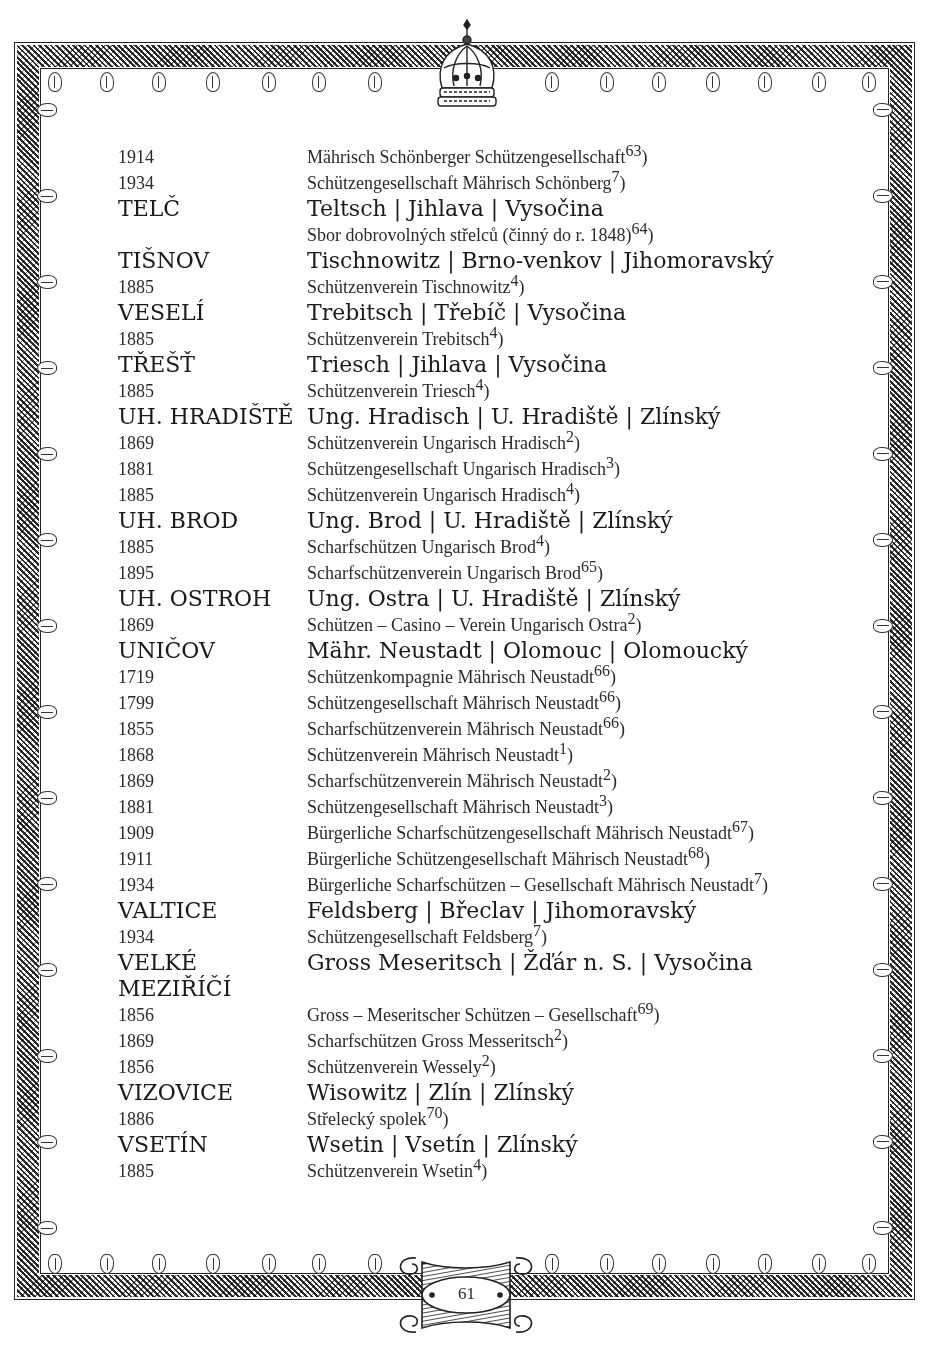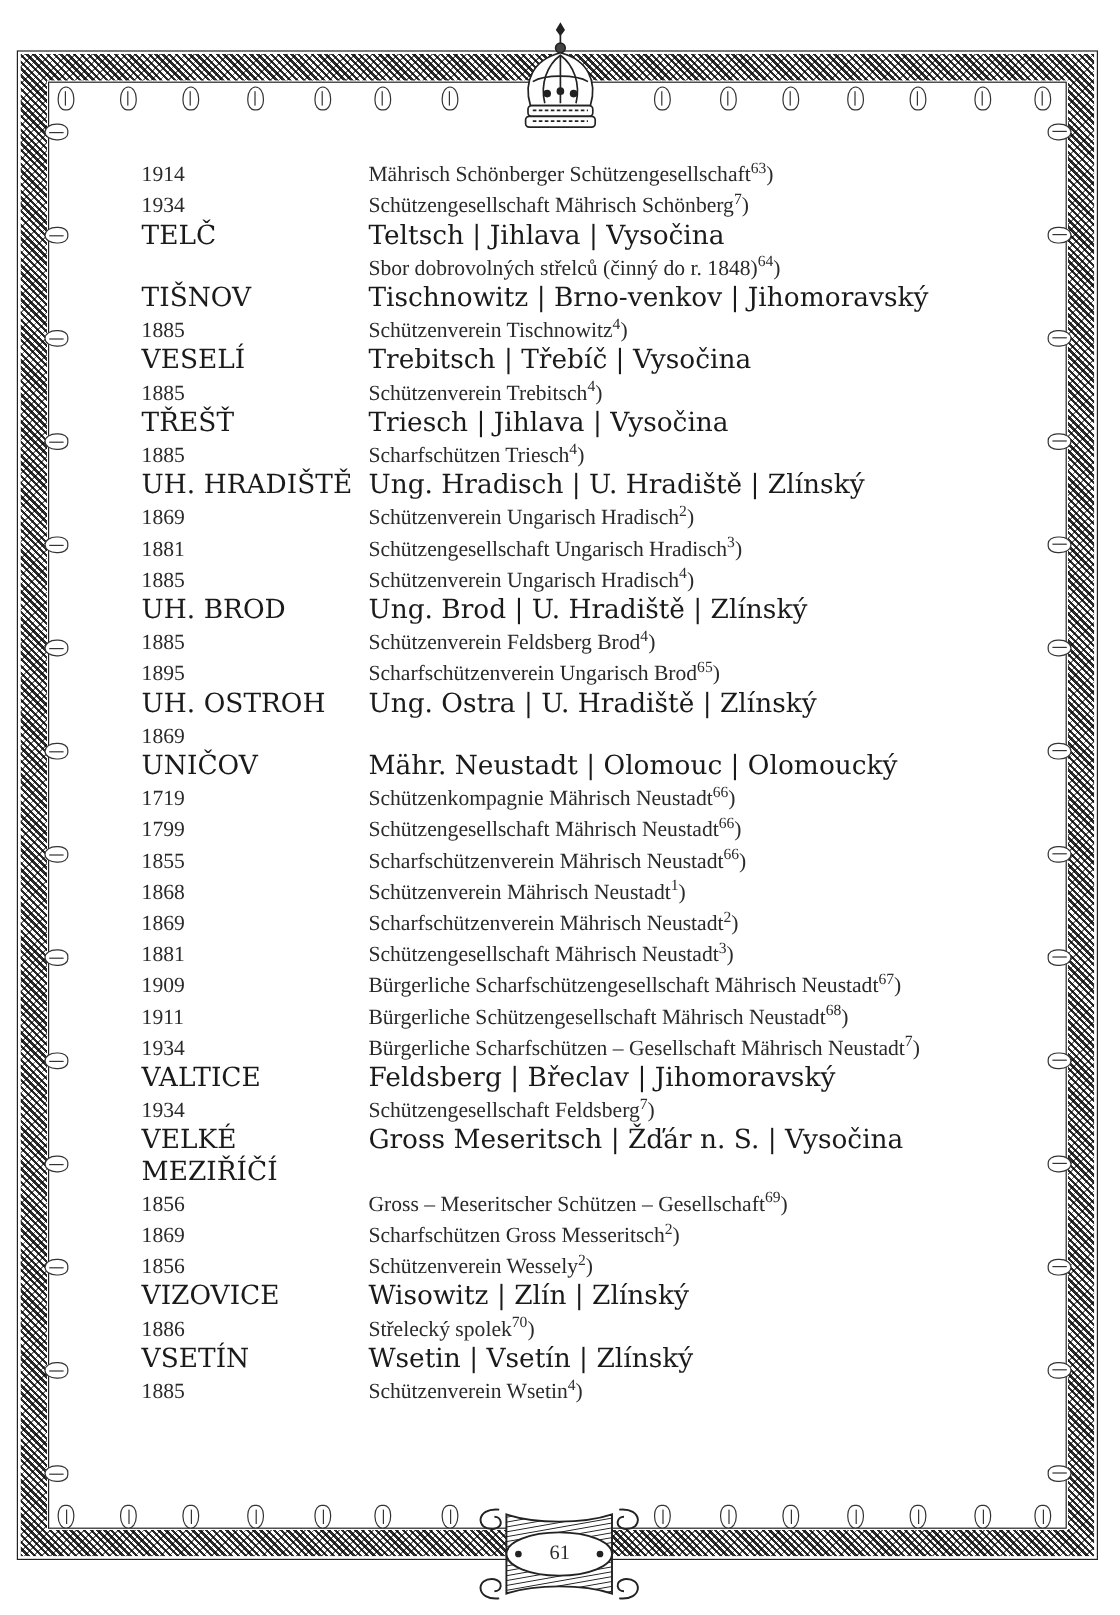--- a/index.html
+++ b/index.html
@@ -24,27 +24,27 @@
 
   .leaf { position: absolute; width: 14px; height: 20px; background: #fff; border: 1.5px solid #333; border-radius: 60% 60% 50% 50%; box-sizing: border-box; }
   .leaf::after { content: ""; position: absolute; left: 5px; top: 3px; width: 1px; height: 12px; background: #333; }
 
   .crown { position: absolute; left: 434px; top: 18px; width: 66px; height: 96px; }
 
   .folio { position: absolute; left: 386px; top: 1250px; width: 160px; height: 90px; }
   .page-number { position: absolute; left: 0; top: 1284px; width: 933px; text-align: center; font-size: 17px; color: #2a2a2a; font-family: "Liberation Serif", serif; }
 
   
-  .content { position: absolute; left: 118px; top: 132px; width: 697px; }
+  .content { position: absolute; left: 118px; top: 144px; width: 697px; }
   .row { display: flex; align-items: flex-start; line-height: 26px; font-size: 17px; }
   .c1 { width: 189px; flex: 0 0 189px; font-family: "Liberation Serif", serif; font-size: 18px; color: #2a2a2a; }
   .c2 { flex: 1; font-family: "Liberation Serif", serif; font-size: 18px; color: #2a2a2a; text-align: justify; }
   .row.justify .c2 { text-align: justify; text-align-last: left; }
   .row.town .c1, .row.town .c2 { font-family: "DejaVu Serif", serif; font-weight: normal; font-size: 22px; color: #1a1a1a; }
-  sup { font-size: 13px; line-height: 0; vertical-align: 7px; }
+  sup { font-size: 16px; line-height: 0; vertical-align: 7px; }
 </style>
 </head>
 <body>
 
 <div class="frame-outer"></div>
 <div class="frame-band"></div>
 <div class="frame-band-dense"></div>
 <div class="frame-inner"></div>
 <div id="leaves">
     <div class="leaf" style="left: 48px; top: 72px; transform: rotate(0deg);"></div>
@@ -175,21 +175,21 @@
     <div class="row justify">
       <div class="c1">1885</div>
       <div class="c2"><span>Schützenverein Trebitsch</span><sup>4</sup><span>)</span></div>
     </div>
     <div class="row town">
       <div class="c1">TŘEŠŤ</div>
       <div class="c2">Triesch | Jihlava | Vysočina</div>
     </div>
     <div class="row justify">
       <div class="c1">1885</div>
-      <div class="c2"><span>Scharfschützen Triesch</span><sup>4</sup><span>)</span></div>
+      <div class="c2"><span>Schützenverein Triesch</span><sup>4</sup><span>)</span></div>
     </div>
     <div class="row town">
       <div class="c1">UH. HRADIŠTĚ</div>
       <div class="c2">Ung. Hradisch | U. Hradiště | Zlínský</div>
     </div>
     <div class="row justify">
       <div class="c1">1869</div>
       <div class="c2"><span>Schützenverein Ungarisch Hradisch</span><sup>2</sup><span>)</span></div>
     </div>
     <div class="row justify">
@@ -199,32 +199,33 @@
     <div class="row justify">
       <div class="c1">1885</div>
       <div class="c2"><span>Schützenverein Ungarisch Hradisch</span><sup>4</sup><span>)</span></div>
     </div>
     <div class="row town">
       <div class="c1">UH. BROD</div>
       <div class="c2">Ung. Brod | U. Hradiště | Zlínský</div>
     </div>
     <div class="row justify">
       <div class="c1">1885</div>
-      <div class="c2"><span>Schützenverein Feldsberg Brod</span><sup>4</sup><span>)</span></div>
+      <div class="c2"><span>Scharfschützen Ungarisch Brod</span><sup>4</sup><span>)</span></div>
     </div>
     <div class="row justify">
       <div class="c1">1895</div>
       <div class="c2"><span>Scharfschützenverein Ungarisch Brod</span><sup>65</sup><span>)</span></div>
     </div>
     <div class="row town">
       <div class="c1">UH. OSTROH</div>
       <div class="c2">Ung. Ostra | U. Hradiště | Zlínský</div>
     </div>
     <div class="row justify">
       <div class="c1">1869</div>
+      <div class="c2"><span>Schützen – Casino – Verein Ungarisch Ostra</span><sup>2</sup><span>)</span></div>
     </div>
     <div class="row town">
       <div class="c1">UNIČOV</div>
       <div class="c2">Mähr. Neustadt | Olomouc | Olomoucký</div>
     </div>
     <div class="row justify">
       <div class="c1">1719</div>
       <div class="c2"><span>Schützenkompagnie Mährisch Neustadt</span><sup>66</sup><span>)</span></div>
     </div>
     <div class="row justify">

